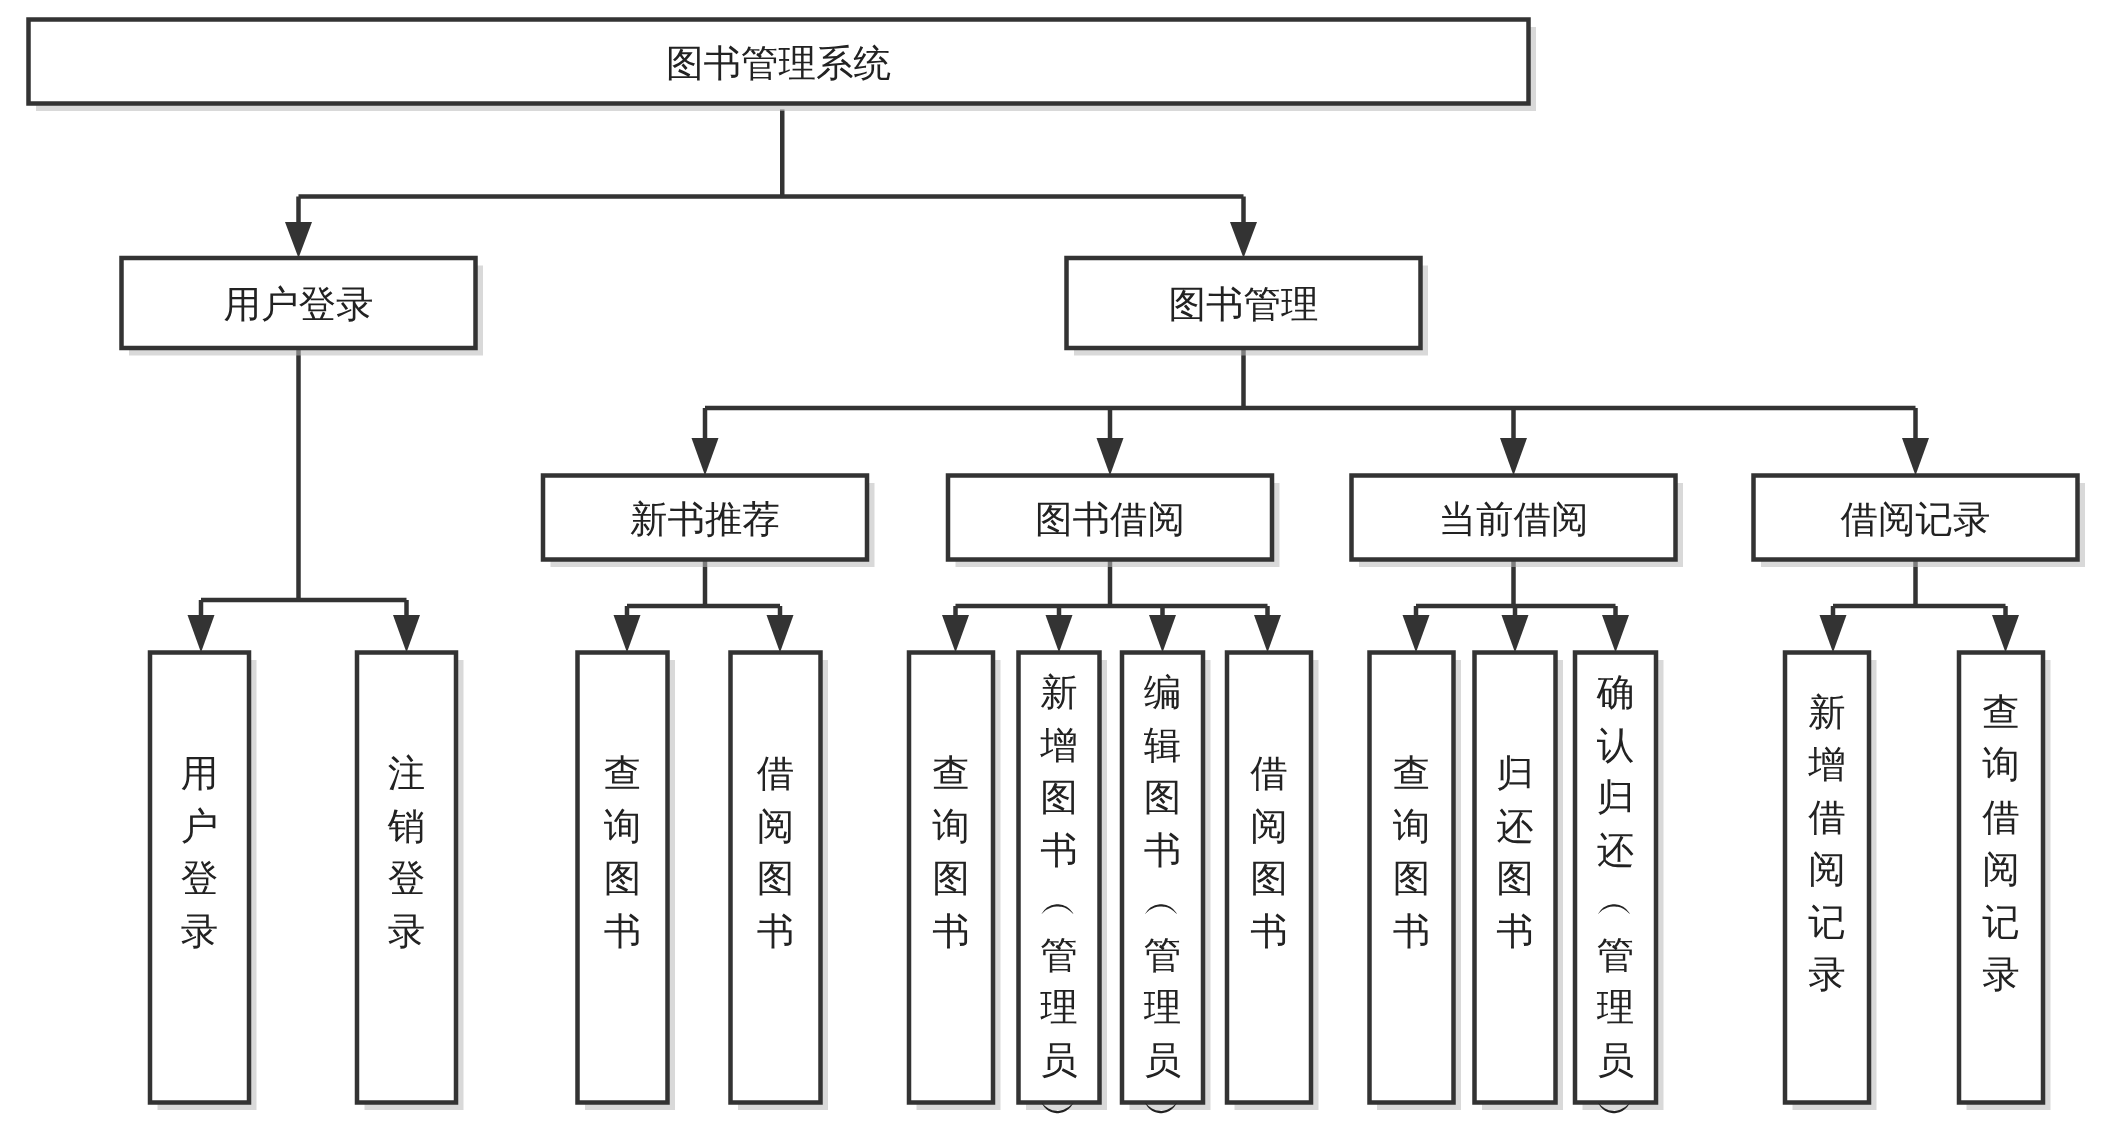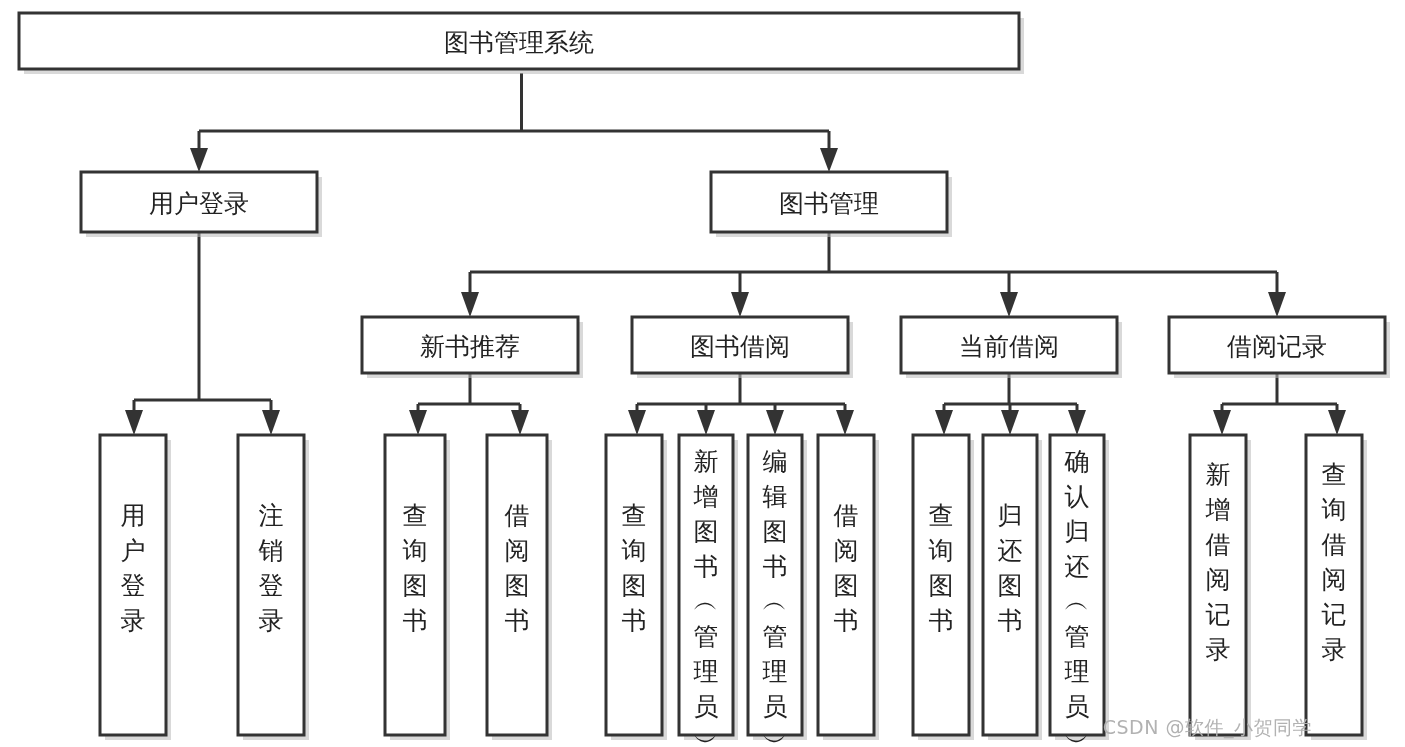--- a/index.html
+++ b/index.html
@@ -254,14 +254,13 @@
     </g>
 
     <g>
       <rect class="node-shadow" x="1311" y="440" width="56" height="300"></rect>
       <rect class="node-box" x="1306" y="435" width="56" height="300"></rect>
       <text class="node-label-v" x="1334" y="483"><tspan x="1334" dy="0">查</tspan><tspan x="1334" dy="35">询</tspan><tspan x="1334" dy="35">借</tspan><tspan x="1334" dy="35">阅</tspan><tspan x="1334" dy="35">记</tspan><tspan x="1334" dy="35">录</tspan></text>
     </g>
 
   </svg>
 
-  <div class="watermark">CSDN @软件_小贺同学</div>
 </div>
 
 </body></html>

